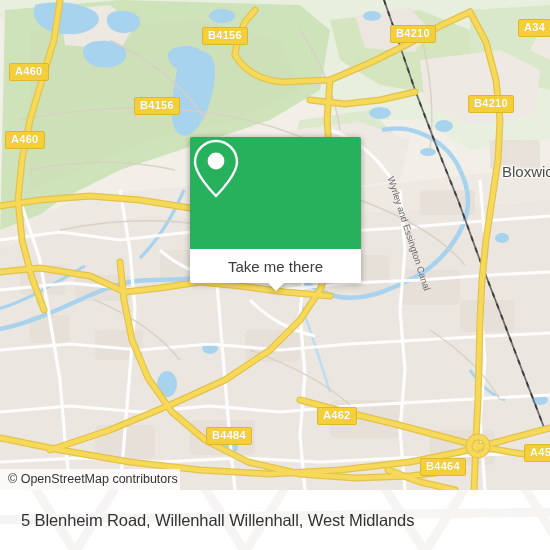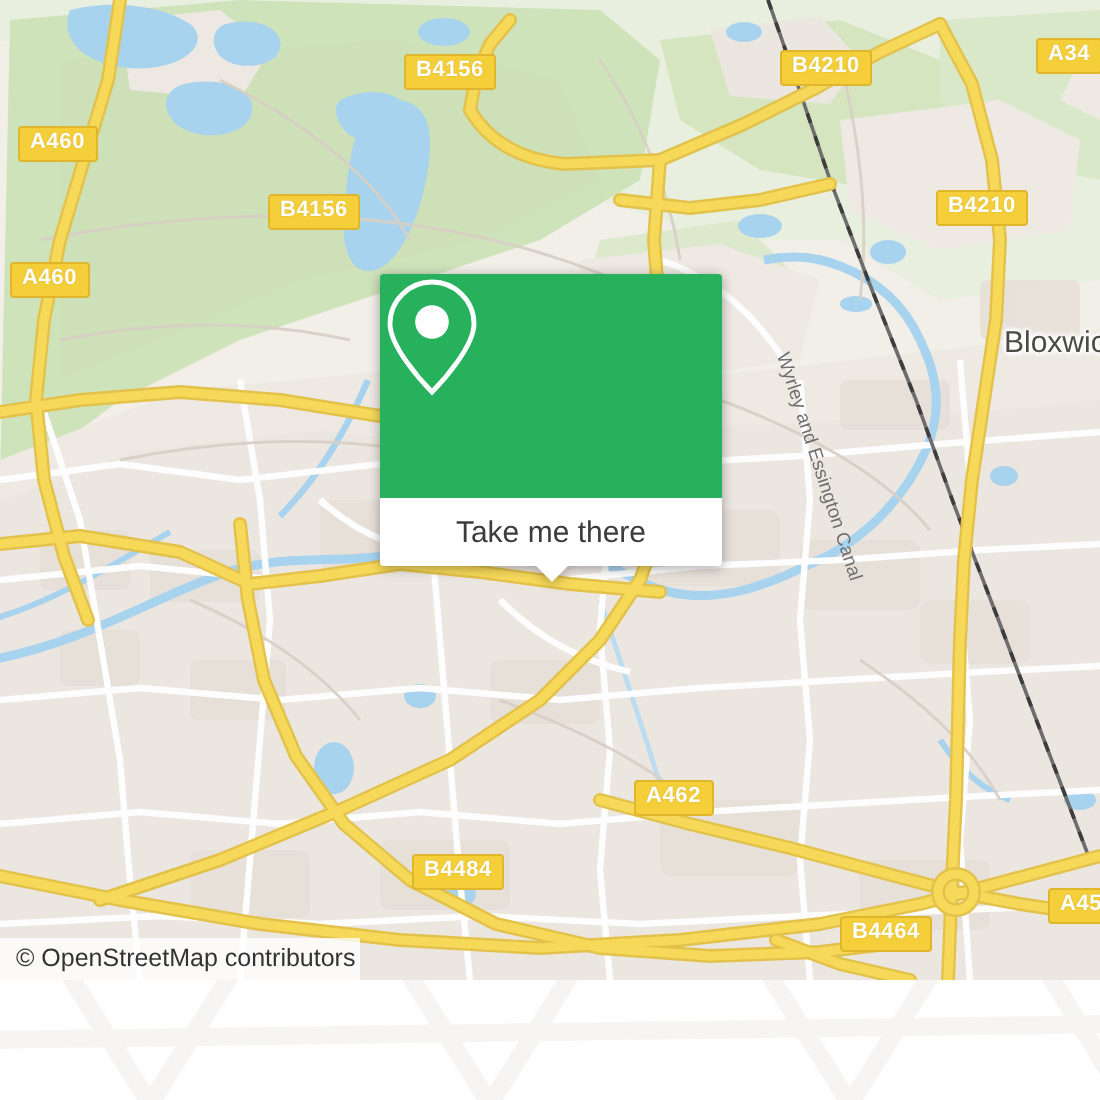--- a/index.html
+++ b/index.html
@@ -231,21 +231,21 @@
     </svg>
 
     <div class="shield" style="left:202px;top:27px">B4156</div>
     <div class="shield" style="left:9px;top:63px">A460</div>
     <div class="shield" style="left:134px;top:97px">B4156</div>
     <div class="shield" style="left:5px;top:131px">A460</div>
     <div class="shield" style="left:390px;top:25px">B4210</div>
     <div class="shield" style="left:518px;top:19px">A34</div>
     <div class="shield" style="left:468px;top:95px">B4210</div>
     <div class="shield" style="left:206px;top:427px">B4484</div>
-    <div class="shield" style="left:317px;top:390px">A462</div>
+    <div class="shield" style="left:317px;top:407px">A462</div>
     <div class="shield" style="left:420px;top:458px">B4464</div>
     <div class="shield" style="left:524px;top:444px">A454</div>
 
     <div class="place" style="left:502px;top:163px">Bloxwich</div>
 
     <div class="canal-label" style="left:396px;top:175px;transform:rotate(72deg);transform-origin:0 0;">Wyrley and Essington Canal</div>
     <div class="canal-label" style="left:219px;top:258px;transform:rotate(-18deg);transform-origin:0 0;">and Essington Canal</div>
 
     <div class="popup">
       <div class="popup-img">
@@ -271,16 +271,17 @@
           <path d="M120 -10 L70 70"></path>
         <path d="M200 -10 L250 70"></path>
           <path d="M290 -10 L240 70"></path>
         <path d="M380 -10 L430 70"></path>
           <path d="M470 -10 L420 70"></path>
         <path d="M520 -10 L560 55"></path>
         <path d="M-10 30 L560 22"></path>
       </g>
     </svg>
     <div class="footer-inner">
+      <span class="addr">5 Blenheim Road, Willenhall Willenhall, West Midlands</span>
     </div>
   </div>
 
 </div>
 
 </body></html>

